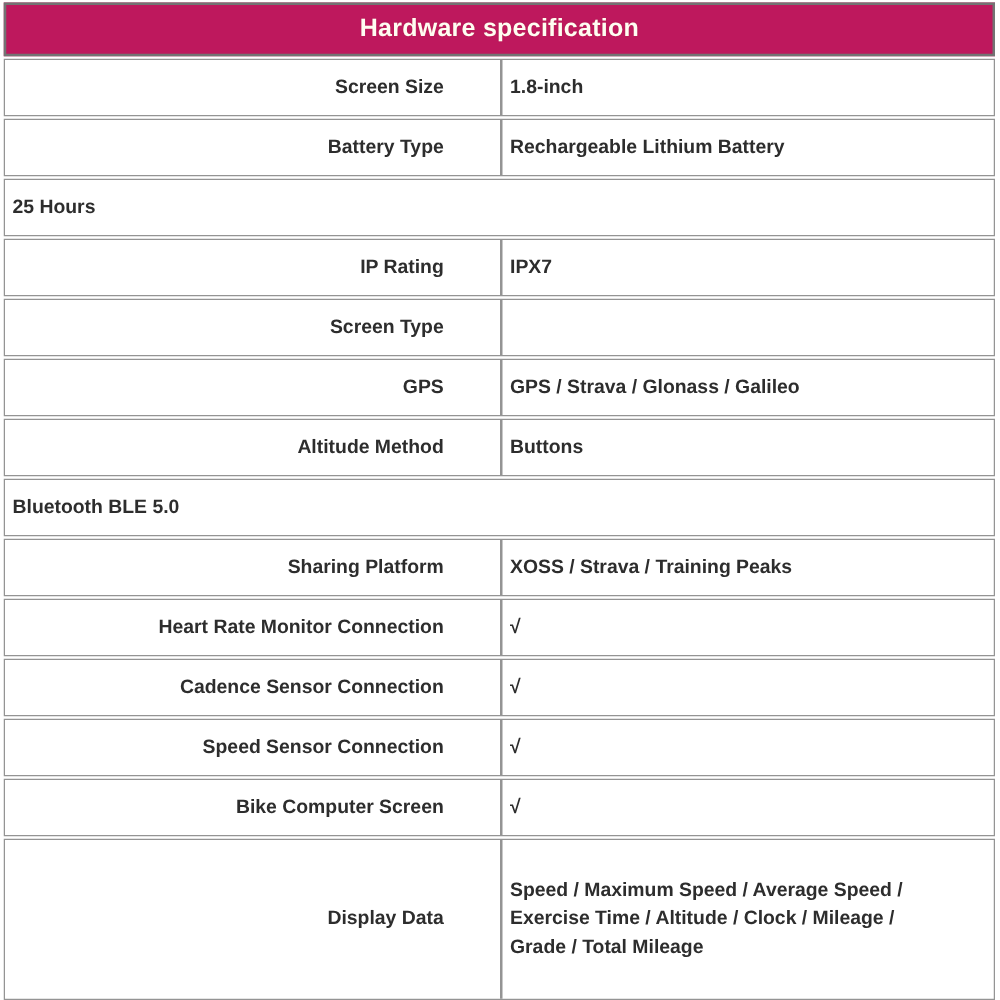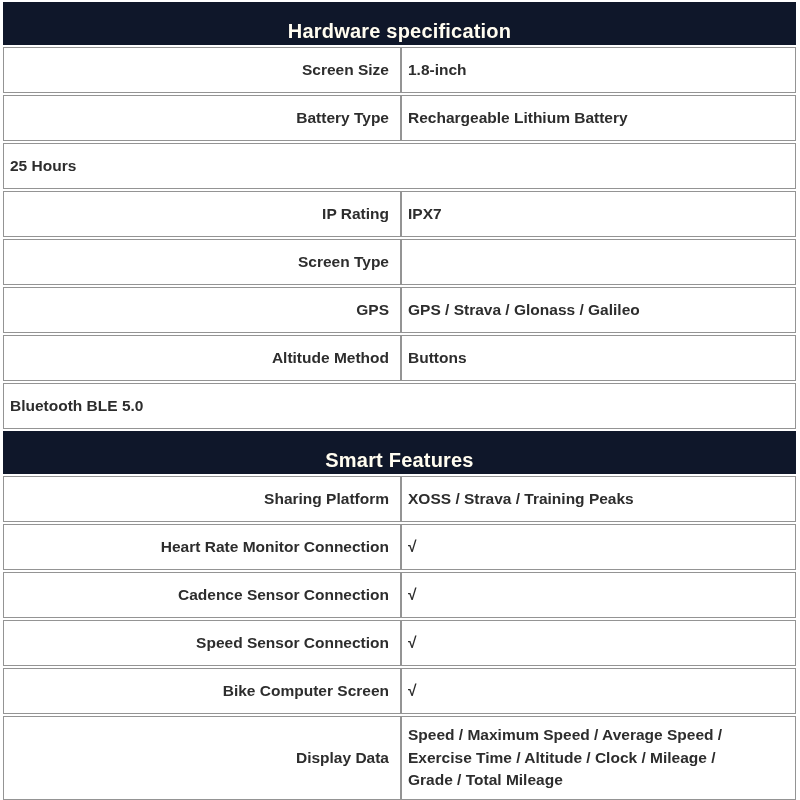--- a/index.html
+++ b/index.html
@@ -19,24 +19,24 @@
   }
   .spec-table {
     display: flex;
     flex-direction: column;
     gap: 2px;
     height: 798px;
   }
   .section-band {
     box-sizing: border-box;
     flex: 0 0 43px;
-    background: #0f172a;
-    border: 2px solid #0f172a;
+    background: #be185d;
+    border: 2px solid #737373;
     display: flex;
-    align-items: flex-end;
+    align-items: center;
     justify-content: center;
   }
   .section-band .band-title {
     color: #fffdf2;
     font-size: 20px;
     font-weight: 700;
     letter-spacing: 0.2px;
     text-shadow: 0 0 1px rgba(120,70,0,0.25);
   }
   .spec-row {
@@ -56,21 +56,21 @@
     color: #2d2d2d;
     font-size: 15.5px;
     font-weight: 600;
     line-height: 1.45;
   }
   .cell.label {
     box-sizing: border-box;
     flex: 0 0 398px;
     justify-content: flex-end;
     text-align: right;
-    padding-right: 11px;
+    padding-right: 45px;
     border-right: 2px solid #949494;
   }
   .cell.value {
     flex: 1 1 auto;
     justify-content: flex-start;
     text-align: left;
     padding-left: 6px;
     padding-right: 45px;
   }
 </style>
@@ -107,23 +107,20 @@
       <div class="cell value">GPS / Strava / Glonass / Galileo</div>
     </div>
     <div class="spec-row">
       <div class="cell label">Altitude Method</div>
       <div class="cell value">Buttons</div>
     </div>
     <div class="spec-row">
       <div class="cell value">Bluetooth BLE 5.0</div>
     </div>
 
-    <div class="section-band">
-      <span class="band-title">Smart Features</span>
-    </div>
 
     <div class="spec-row">
       <div class="cell label">Sharing Platform</div>
       <div class="cell value">XOSS / Strava / Training Peaks</div>
     </div>
     <div class="spec-row">
       <div class="cell label">Heart Rate Monitor Connection</div>
       <div class="cell value">√</div>
     </div>
     <div class="spec-row">

